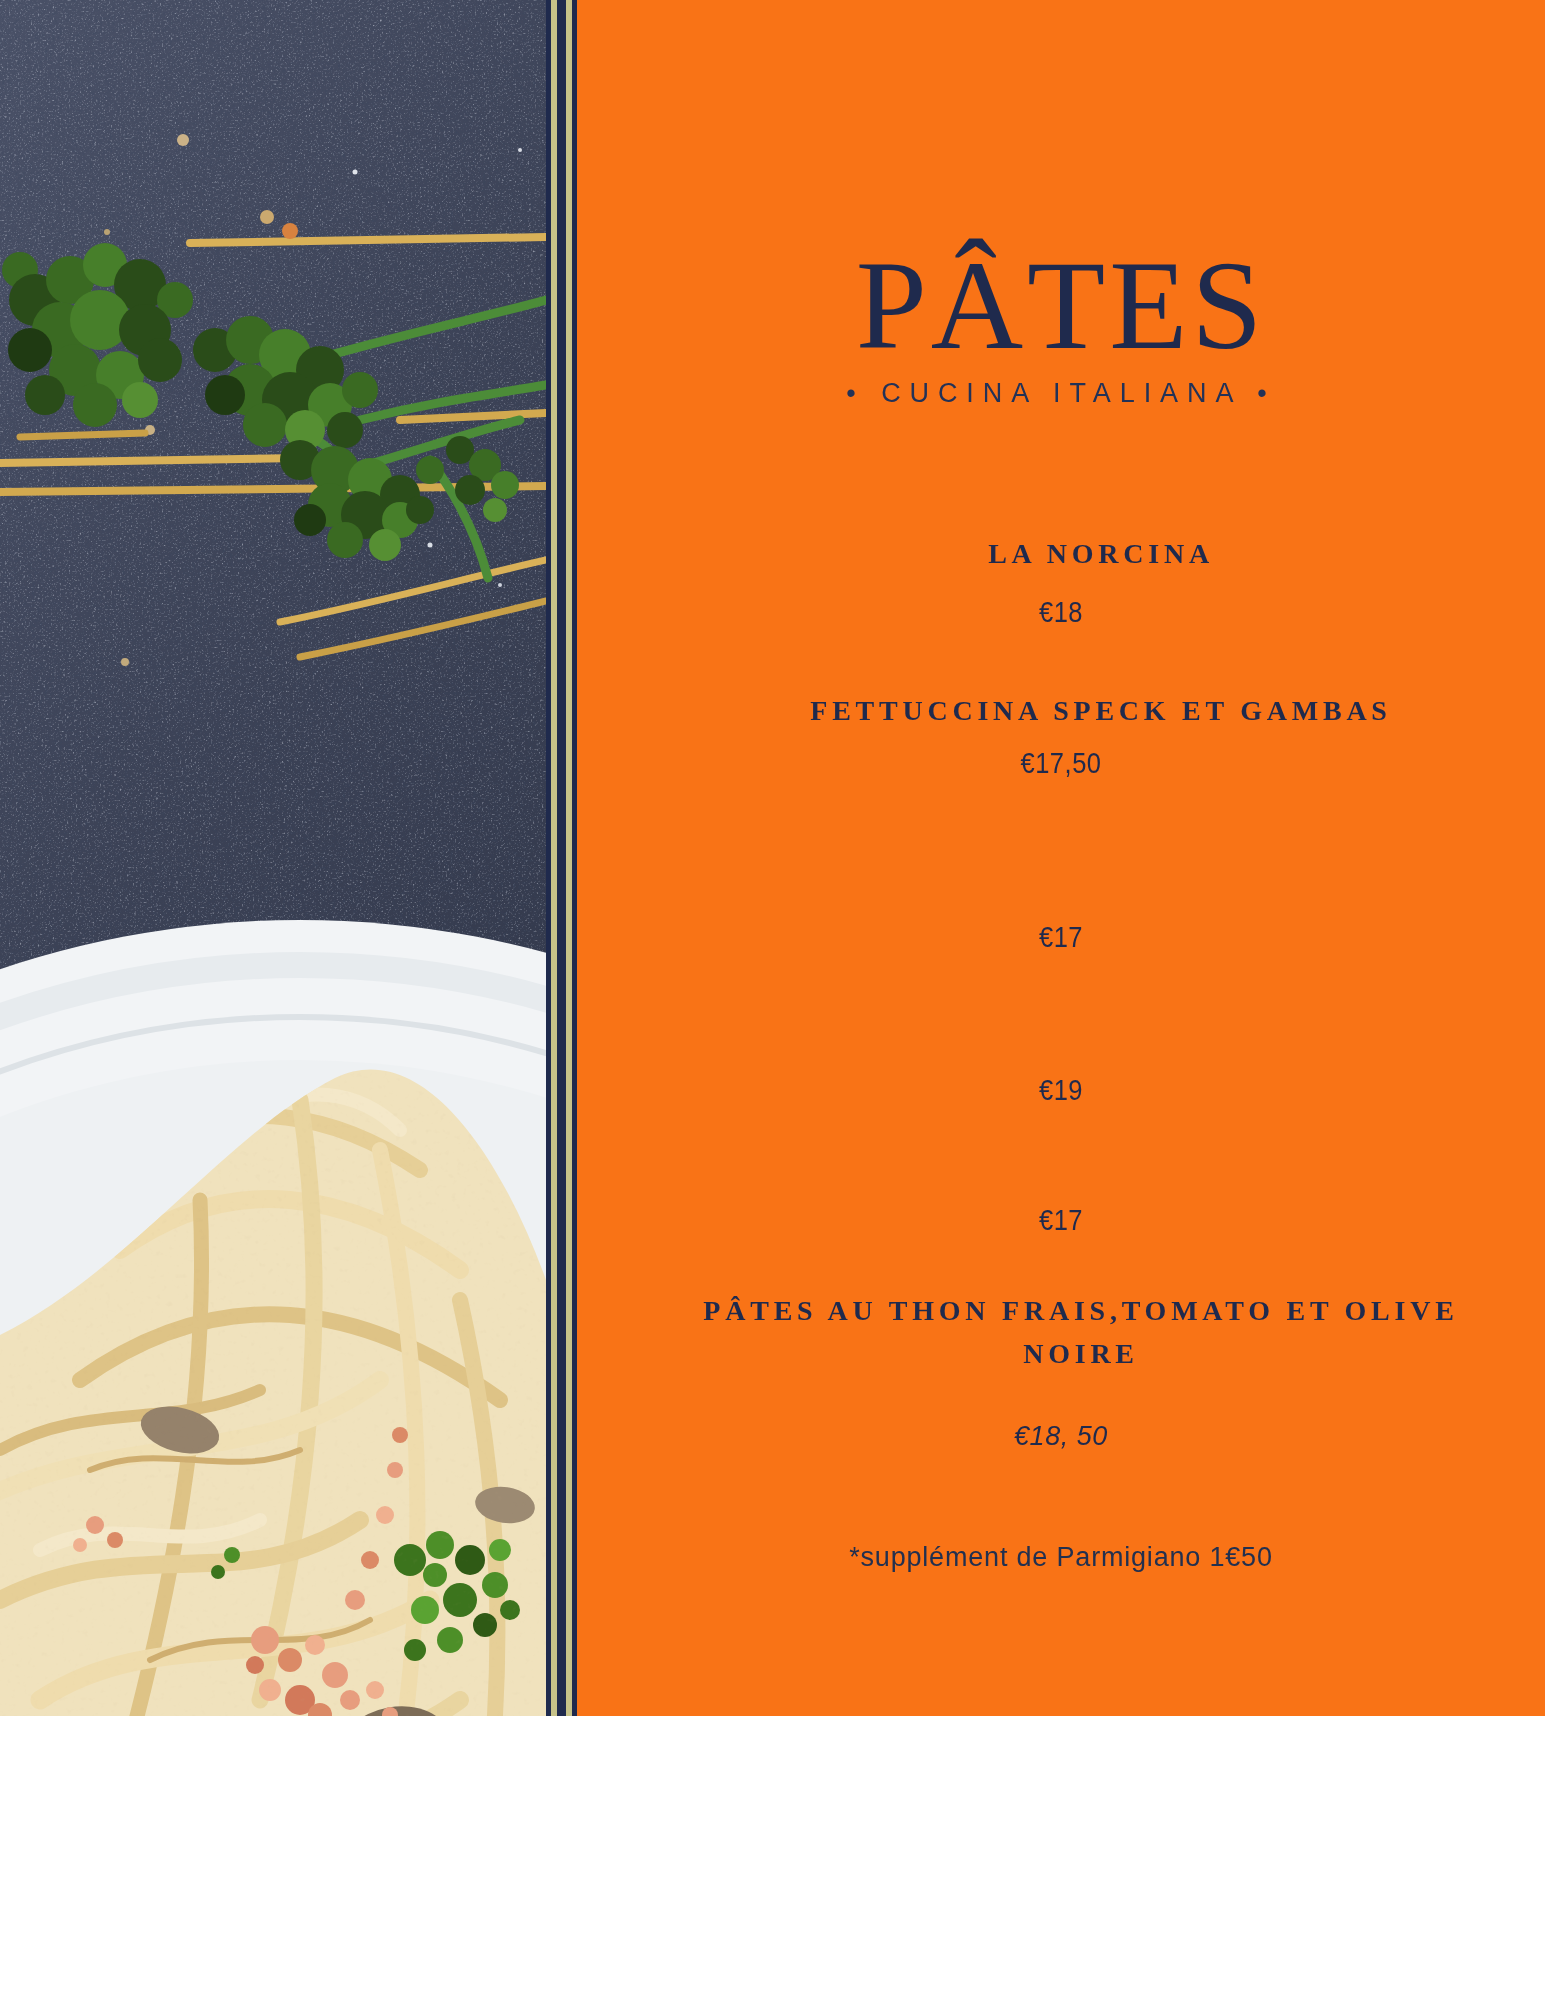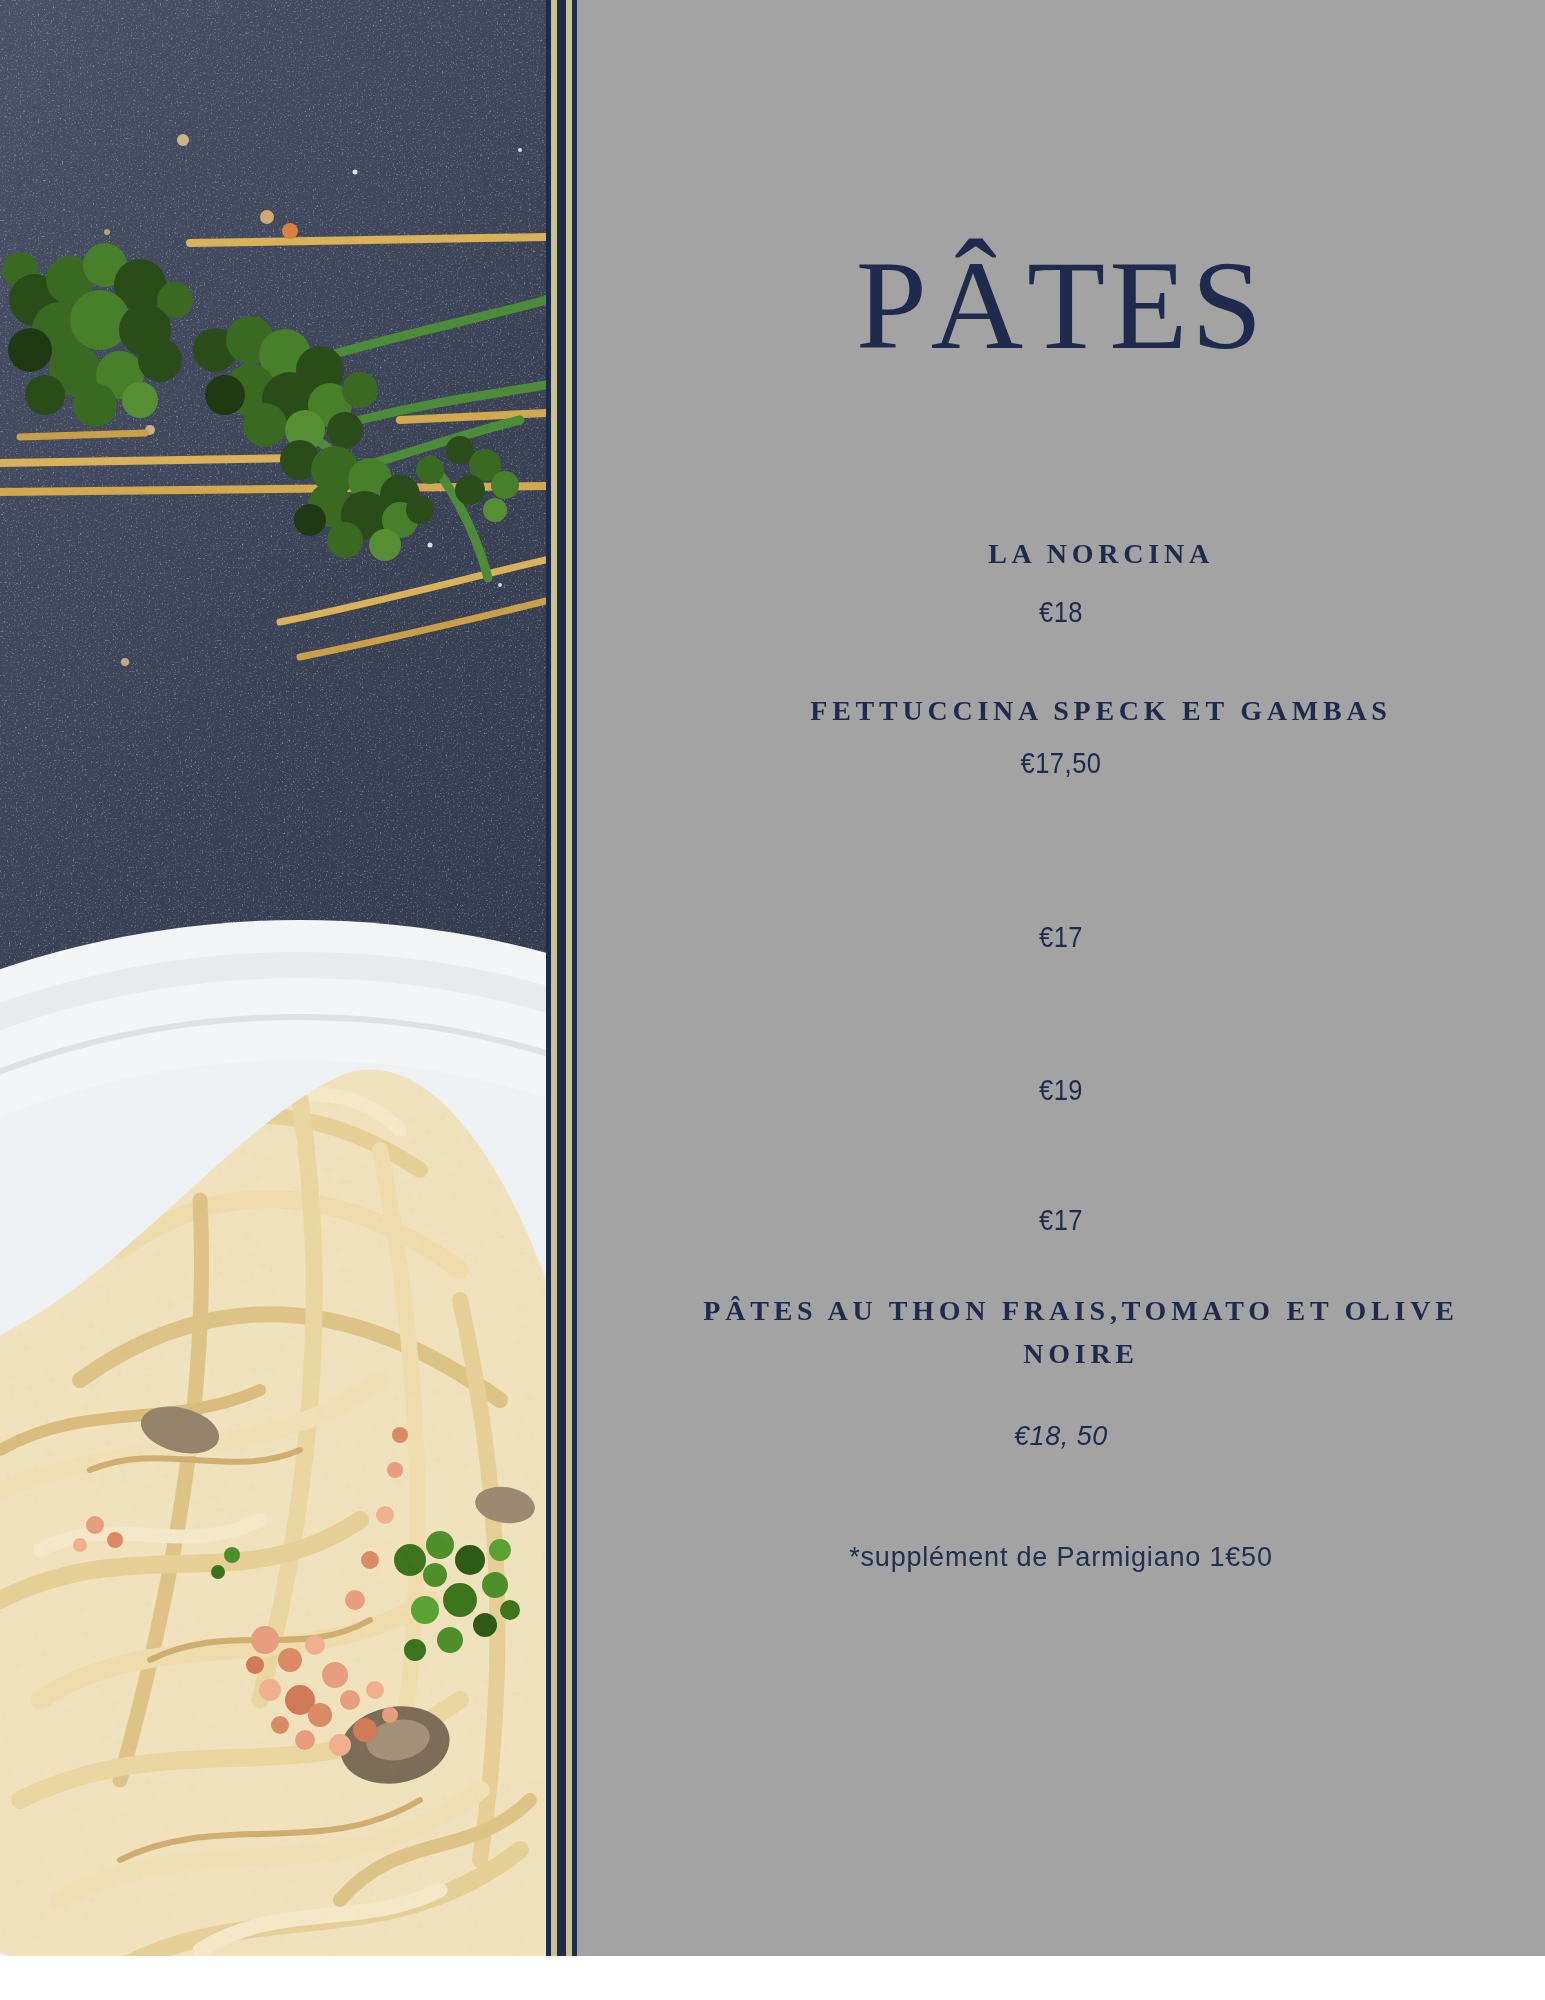--- a/index.html
+++ b/index.html
@@ -1,20 +1,20 @@
 <!DOCTYPE html>
 <html><head>
 <meta charset="utf-8">
 <style>
   html,body{margin:0;padding:0;}
   .page{
     position:relative;
-    width:1545px;height:1956px;
+    width:1545px;height:1716px;
     overflow:hidden;
-    background:#a3a3a3;
+    background:#f97316;
     font-family:"Liberation Sans", sans-serif;
     text-decoration:underline;
   }
   
   .photo{
     position:absolute;left:0;top:0;width:546px;height:2000px;
   }
   
   .divider{
     position:absolute;left:546px;top:0;width:31px;height:2000px;
@@ -276,20 +276,21 @@
       </g>
 
       <circle cx="-12" cy="2014" r="62" fill="#f2f4f6"></circle>
     </svg>
   </div>
 
   <div class="divider"></div>
 
   <div class="menu">
     <h1 class="title">PÂTES</h1>
+    <div class="subtitle">• CUCINA ITALIANA •</div>
 
     <div class="iname n1">LA NORCINA</div>
     <div class="iprice p1">€18</div>
 
     <div class="iname n2">FETTUCCINA SPECK ET GAMBAS</div>
     <div class="iprice p2">€17,50</div>
 
     <div class="iprice p3">€17</div>
 
     <div class="iprice p4">€19</div>

